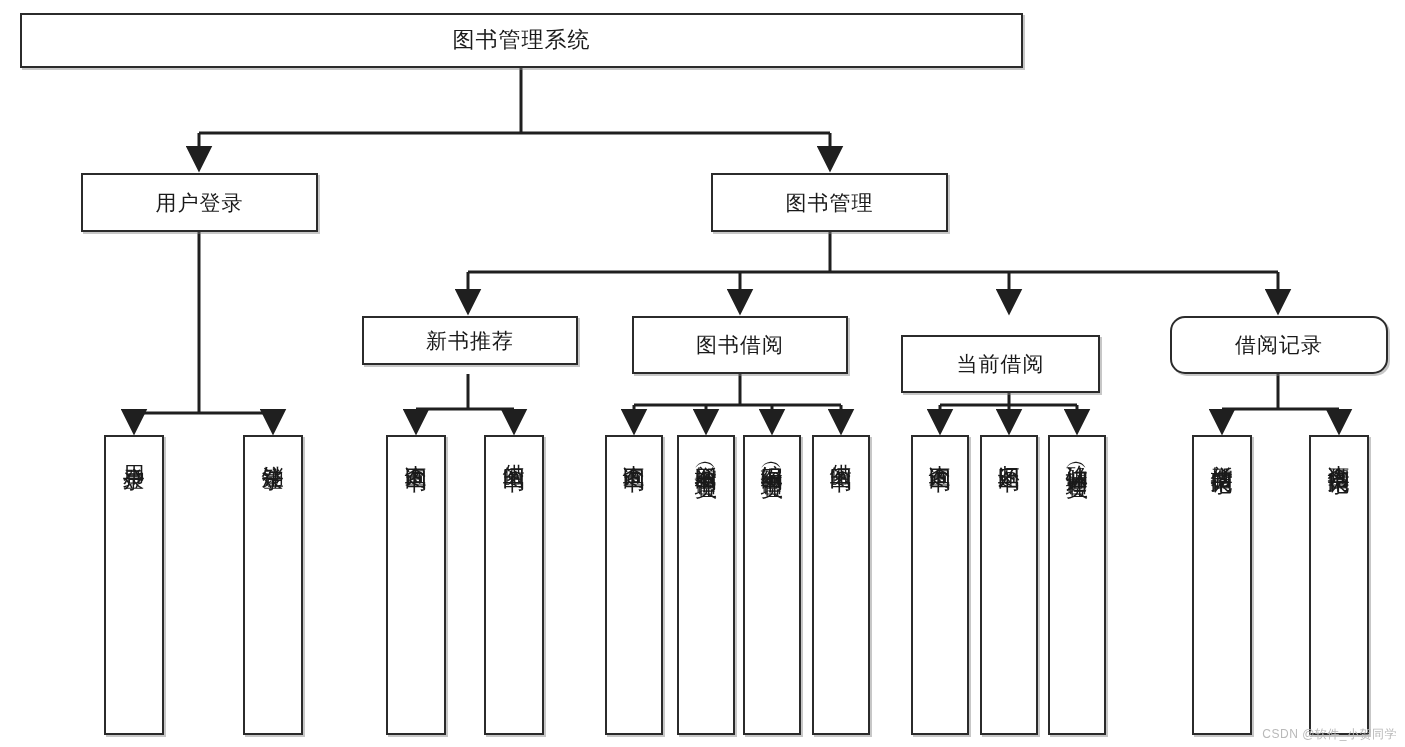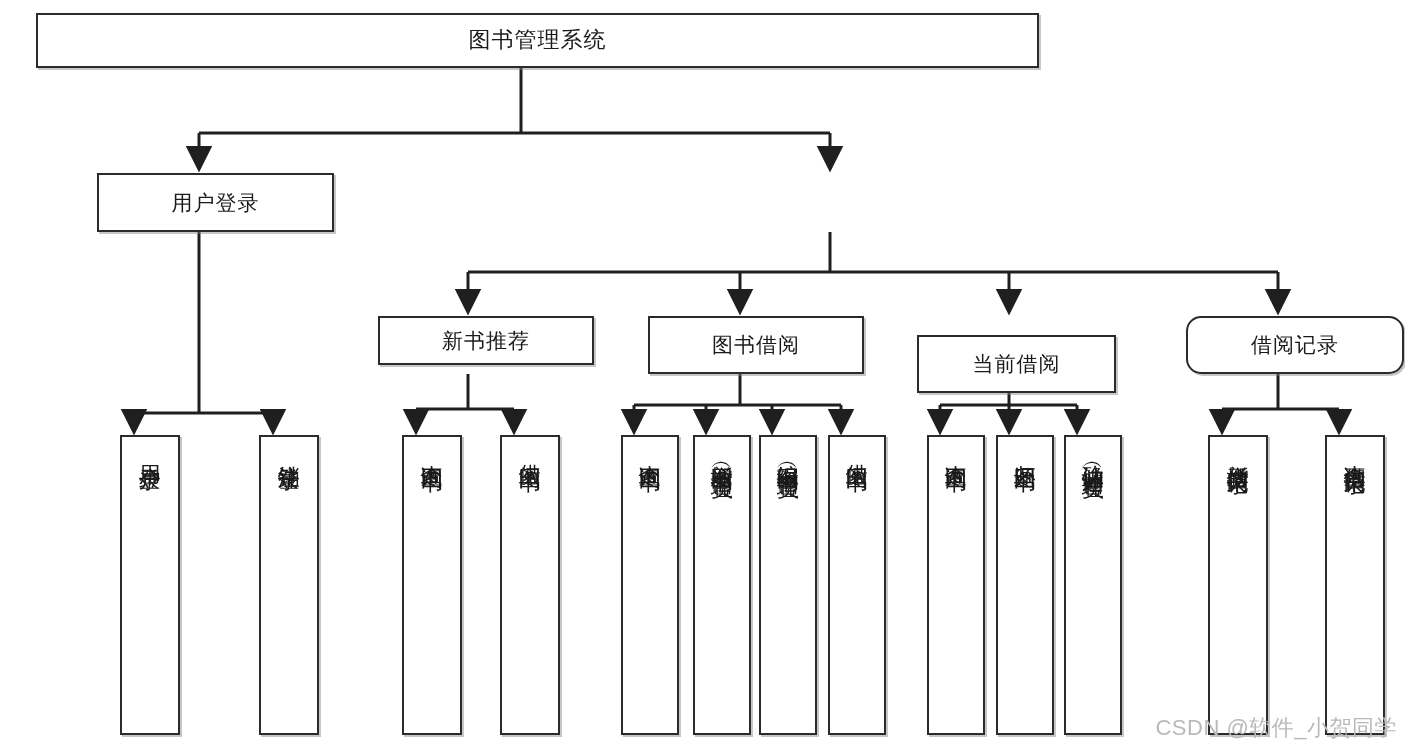--- a/index.html
+++ b/index.html
@@ -29,21 +29,20 @@
   .node {
     position: absolute;
     box-sizing: border-box;
     background: #ffffff;
     border: 2px solid #2b2b2b;
     box-shadow: 2px 2px 0 rgba(130,130,130,0.45);
     display: flex;
     align-items: center;
     justify-content: center;
     color: #1a1a1a;
-    margin-left: 16px;
   }
   .node.horiz {
     font-size: 21px;
     letter-spacing: 1px;
     line-height: 1.2;
   }
   .node.vert {
     align-items: flex-start;
     justify-content: center;
     padding-top: 10px;
@@ -56,21 +55,21 @@
     letter-spacing: 2px;
     white-space: nowrap;
   }
   #root-node {
     font-size: 22px;
   }
   #watermark {
     position: absolute;
     right: 8px;
     bottom: 4px;
-    font-size: 22px;
+    font-size: 12px;
     color: #b9b9b9;
     letter-spacing: 0.5px;
     white-space: nowrap;
     user-select: none;
   }
 </style>
 </head>
 <body>
 
 <div id="diagram-root">
@@ -125,20 +124,23 @@
     </g>
   </svg>
 
   <div class="node horiz" id="root-node" style="left:20px; top:13px; width:1003px; height:55px;">
     <span>图书管理系统</span>
   </div>
 
   <div class="node horiz" style="left:81px; top:173px; width:237px; height:59px;">
     <span>用户登录</span>
   </div>
+  <div class="node horiz" style="left:711px; top:173px; width:237px; height:59px;">
+    <span>图书管理</span>
+  </div>
 
   <div class="node horiz" style="left:362px; top:316px; width:216px; height:49px;">
     <span>新书推荐</span>
   </div>
   <div class="node horiz" style="left:632px; top:316px; width:216px; height:58px;align-items:center;">
     <span>图书借阅</span>
   </div>
   <div class="node horiz" style="left:901px; top:335px; width:199px; height:58px;">
     <span>当前借阅</span>
   </div>

